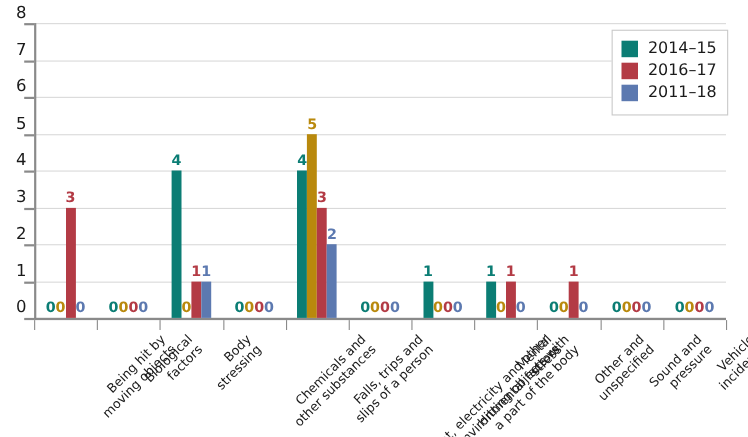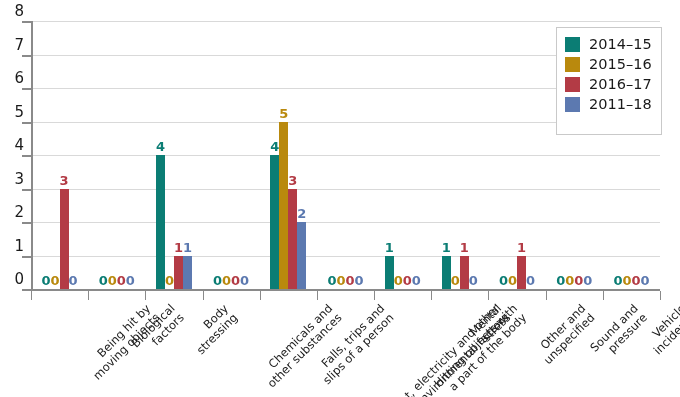--- a/index.html
+++ b/index.html
@@ -124,21 +124,21 @@
     white-space: nowrap;
   }
 
   
   .legend {
     position: absolute;
     left: 556px;
     top: 27px;
     background: #ffffff;
     border: 1px solid #c9c9c9;
-    padding: 6px 9px 20px 8px;
+    padding: 6px 9px 10px 8px;
     box-sizing: border-box;
   }
   .legend-row {
     display: flex;
     align-items: center;
     height: 20px;
   }
   .legend-swatch {
     width: 15px;
     height: 15px;
@@ -420,24 +420,20 @@
         <div>incidents</div>
       </div>
     </div>
 
   <div class="legend" id="legend">
       <div class="legend-row">
         <span class="legend-swatch" style="background: rgb(11, 125, 116);"></span>
         <span class="legend-label">2014–15</span>
       </div>
       <div class="legend-row">
-        <span class="legend-swatch" style="background: rgb(185, 137, 13);"></span>
-        <span class="legend-label">2015–16</span>
-      </div>
-      <div class="legend-row">
         <span class="legend-swatch" style="background: rgb(179, 59, 69);"></span>
         <span class="legend-label">2016–17</span>
       </div>
       <div class="legend-row">
         <span class="legend-swatch" style="background: rgb(92, 121, 176);"></span>
         <span class="legend-label">2011–18</span>
       </div>
     </div>
 
 </div>

